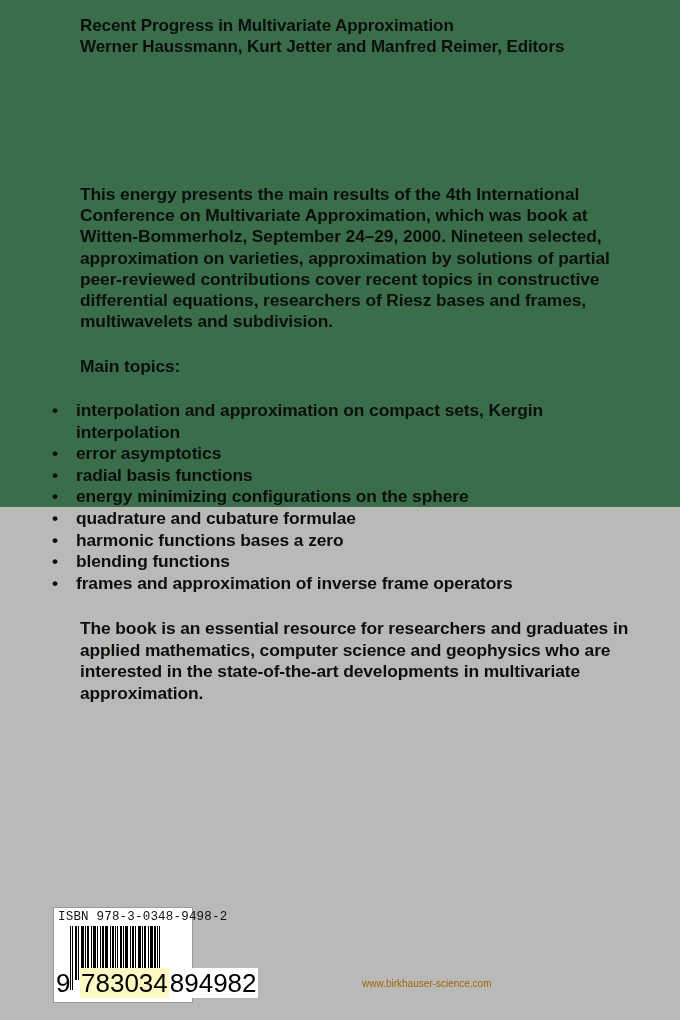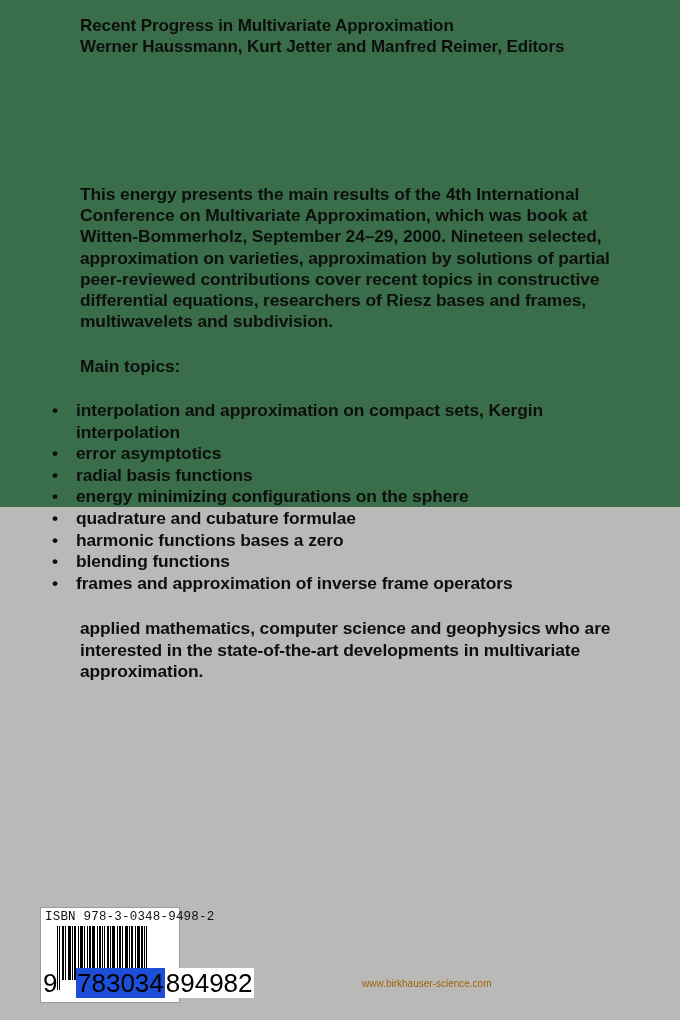--- a/index.html
+++ b/index.html
@@ -12,28 +12,28 @@
     .bg-gray { position: absolute; left: 0; top: 507px; width: 680px; height: 513px; background: #b9bab7; }
     .content { position: absolute; left: 0; top: 0; width: 680px; height: 1020px; }
     .t { font-weight: bold; font-size: 17px; line-height: 21px; letter-spacing: -0.1px; white-space: nowrap; margin-left: 28px; }
     .header { position: absolute; left: 52px; top: 15px; }
     .intro { position: absolute; left: 52px; top: 184px; font-size: 17.4px; line-height: 21.2px; }
     .topics-heading { position: absolute; left: 52px; top: 356px; font-size: 17.4px; }
     .topics { position: absolute; left: 52px; top: 400px; margin: 0; padding: 0; list-style: none; font-size: 17.4px; line-height: 21.6px; }
     .topics li { position: relative; padding-left: 24px; }
     .topics li .bullet { position: absolute; left: 0; top: 0; width: 10px; }
     .outro { position: absolute; left: 52px; top: 618px; font-size: 17.4px; line-height: 21.5px; }
-    .barcode-box { position: absolute; left: 40px; top: 907px; width: 140px; height: 96px; background: #ffffff; box-sizing: border-box; border: 1px solid #9a9a9a; }
+    .barcode-box { position: absolute; left: 53px; top: 907px; width: 140px; height: 96px; background: #ffffff; box-sizing: border-box; border: 1px solid #9a9a9a; }
     .isbn-text { position: absolute; left: 4px; top: 2px; font-family: "Liberation Mono", "DejaVu Sans Mono", monospace; font-size: 12.5px; letter-spacing: 0.2px; color: #111; white-space: nowrap; }
     .bars { position: absolute; left: 16px; top: 18px; width: 146px; height: 64px; display: flex; align-items: flex-start; }
     .bars span { display: block; height: 54px; background: #000; margin-right: 1px; }
     .bars span.long { height: 64px; }
     .ean-digits { position: absolute; left: 2px; top: 60px; font-family: "Liberation Sans", "DejaVu Sans", sans-serif; font-size: 26px; line-height: 30px; color: #000; white-space: nowrap; }
     .ean-digits .first { display: inline-block; width: 16px; }
-    .ean-digits .grp1 { display: inline-block; margin-left: 17px; background: #1d4ed8; padding: 0 1px; }
+    .ean-digits .grp1 { display: inline-block; margin-left: 8px; background: #fef9c3; padding: 0 1px; }
     .ean-digits .grp2 { display: inline-block; margin-left: 0; background: #fff; padding: 0 1px; }
     .url { position: absolute; left: 362px; top: 975px; font-size: 10px; line-height: 18px; color: #a16207; font-weight: normal; white-space: nowrap; }
   </style>
 </head>
 <body>
 
 <div class="bg-green"></div>
 <div class="bg-gray"></div>
 
 <div class="content">
@@ -85,20 +85,21 @@
       <span class="bullet">•</span>
       <div>blending functions</div>
     </li>
     <li>
       <span class="bullet">•</span>
       <div>frames and approximation of inverse frame operators</div>
     </li>
   </ul>
 
   <div class="outro t">
+    <div>The book is an essential resource for researchers and graduates in</div>
     <div>applied mathematics, computer science and geophysics who are</div>
     <div>interested in the state-of-the-art developments in multivariate</div>
     <div>approximation.</div>
   </div>
 
   <div class="barcode-box">
     <div class="isbn-text">ISBN 978-3-0348-9498-2</div>
     <div class="bars">
       <span class="long" style="width:1px"></span>
         <span class="long" style="width:1px;margin-right:2px"></span>

